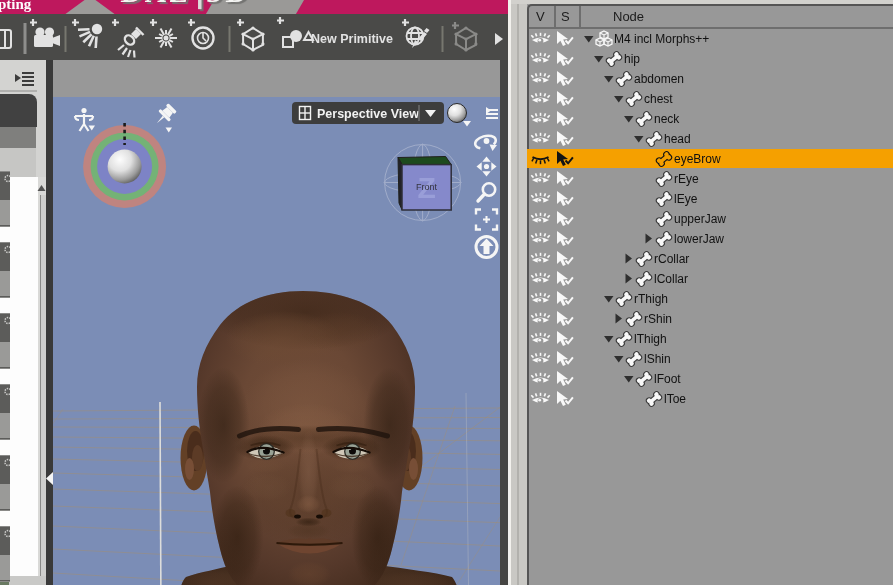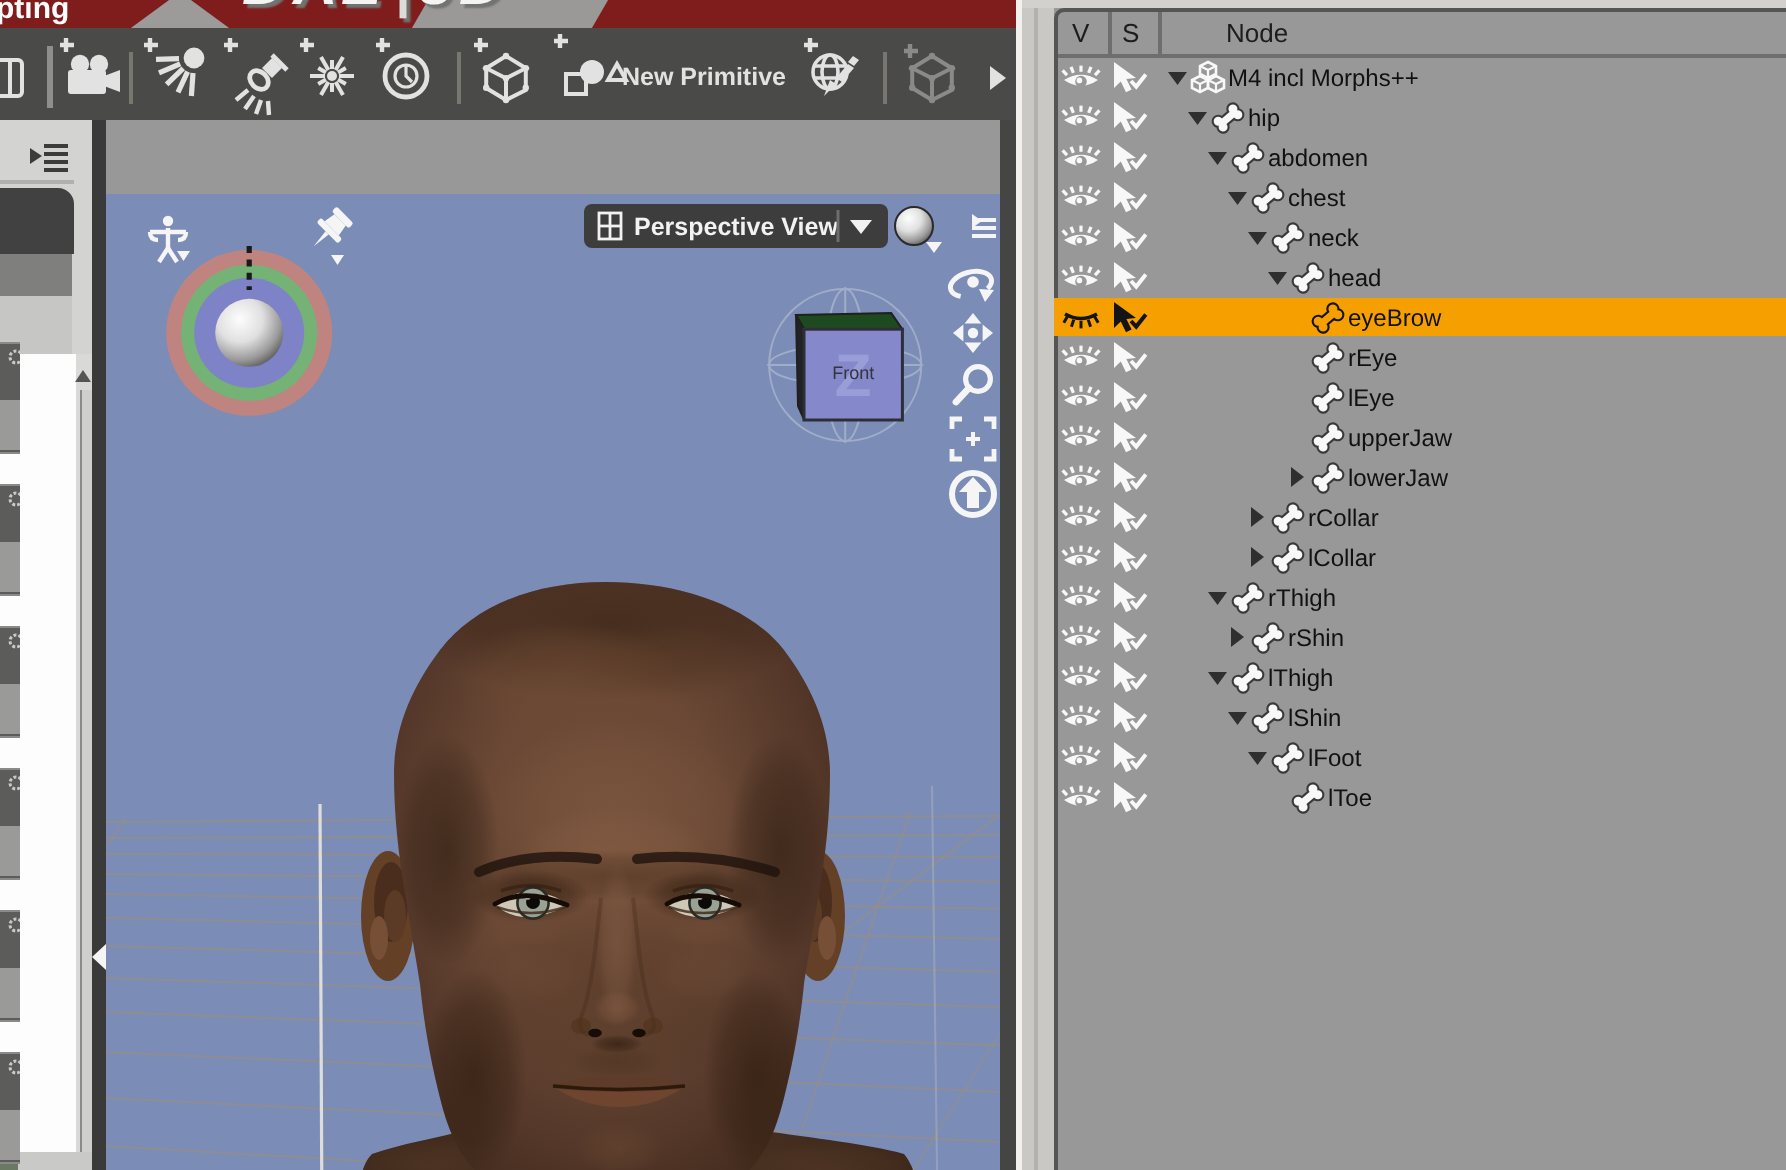--- a/index.html
+++ b/index.html
@@ -3,21 +3,21 @@
 <meta charset="utf-8">
 <style>
   html,body{margin:0;padding:0;}
   body{width:893px;height:585px;overflow:hidden;position:relative;
        font-family:"Liberation Sans",sans-serif;background:#989898;}
   .abs{position:absolute;}
 </style>
 </head>
 <body>
 
-<div class="abs" style="left:0;top:0;width:508px;height:14px;background:#7f1d1d;overflow:hidden;">
+<div class="abs" style="left:0;top:0;width:508px;height:14px;background:#be185d;overflow:hidden;font-family:Liberation Serif, serif;">
   <div class="abs" style="left:60px;top:-4px;width:0;height:0;border-left:30px solid transparent;border-right:30px solid transparent;border-bottom:22px solid #9c9b99;"></div>
   <div class="abs" style="left:210px;top:-6px;width:90px;height:26px;background:#9a9997;transform:skewX(-30deg);"></div>
   <div class="abs" style="left:-2px;top:-4px;color:#fdfdfd;font-size:15px;font-weight:bold;">pting</div>
   <div class="abs" style="left:121px;top:-27px;color:#f4f4f2;font-size:31px;font-weight:bold;font-style:italic;letter-spacing:3px;text-shadow:2px 2px 1px #737371;">DAZ<span style="font-style:normal;color:#dcdcda;letter-spacing:0;">∣</span>3D</div>
 </div>
 
 <div class="abs" style="left:0;top:14px;width:508px;height:46px;background:#4a4a48;"></div>
 <svg class="abs" style="left:0;top:14px;" width="508" height="46" viewBox="0 0 508 46">
     <g stroke="#e2e2e2" stroke-width="2" fill="none">
       <rect x="-6" y="16" width="17" height="18" rx="2"></rect>

